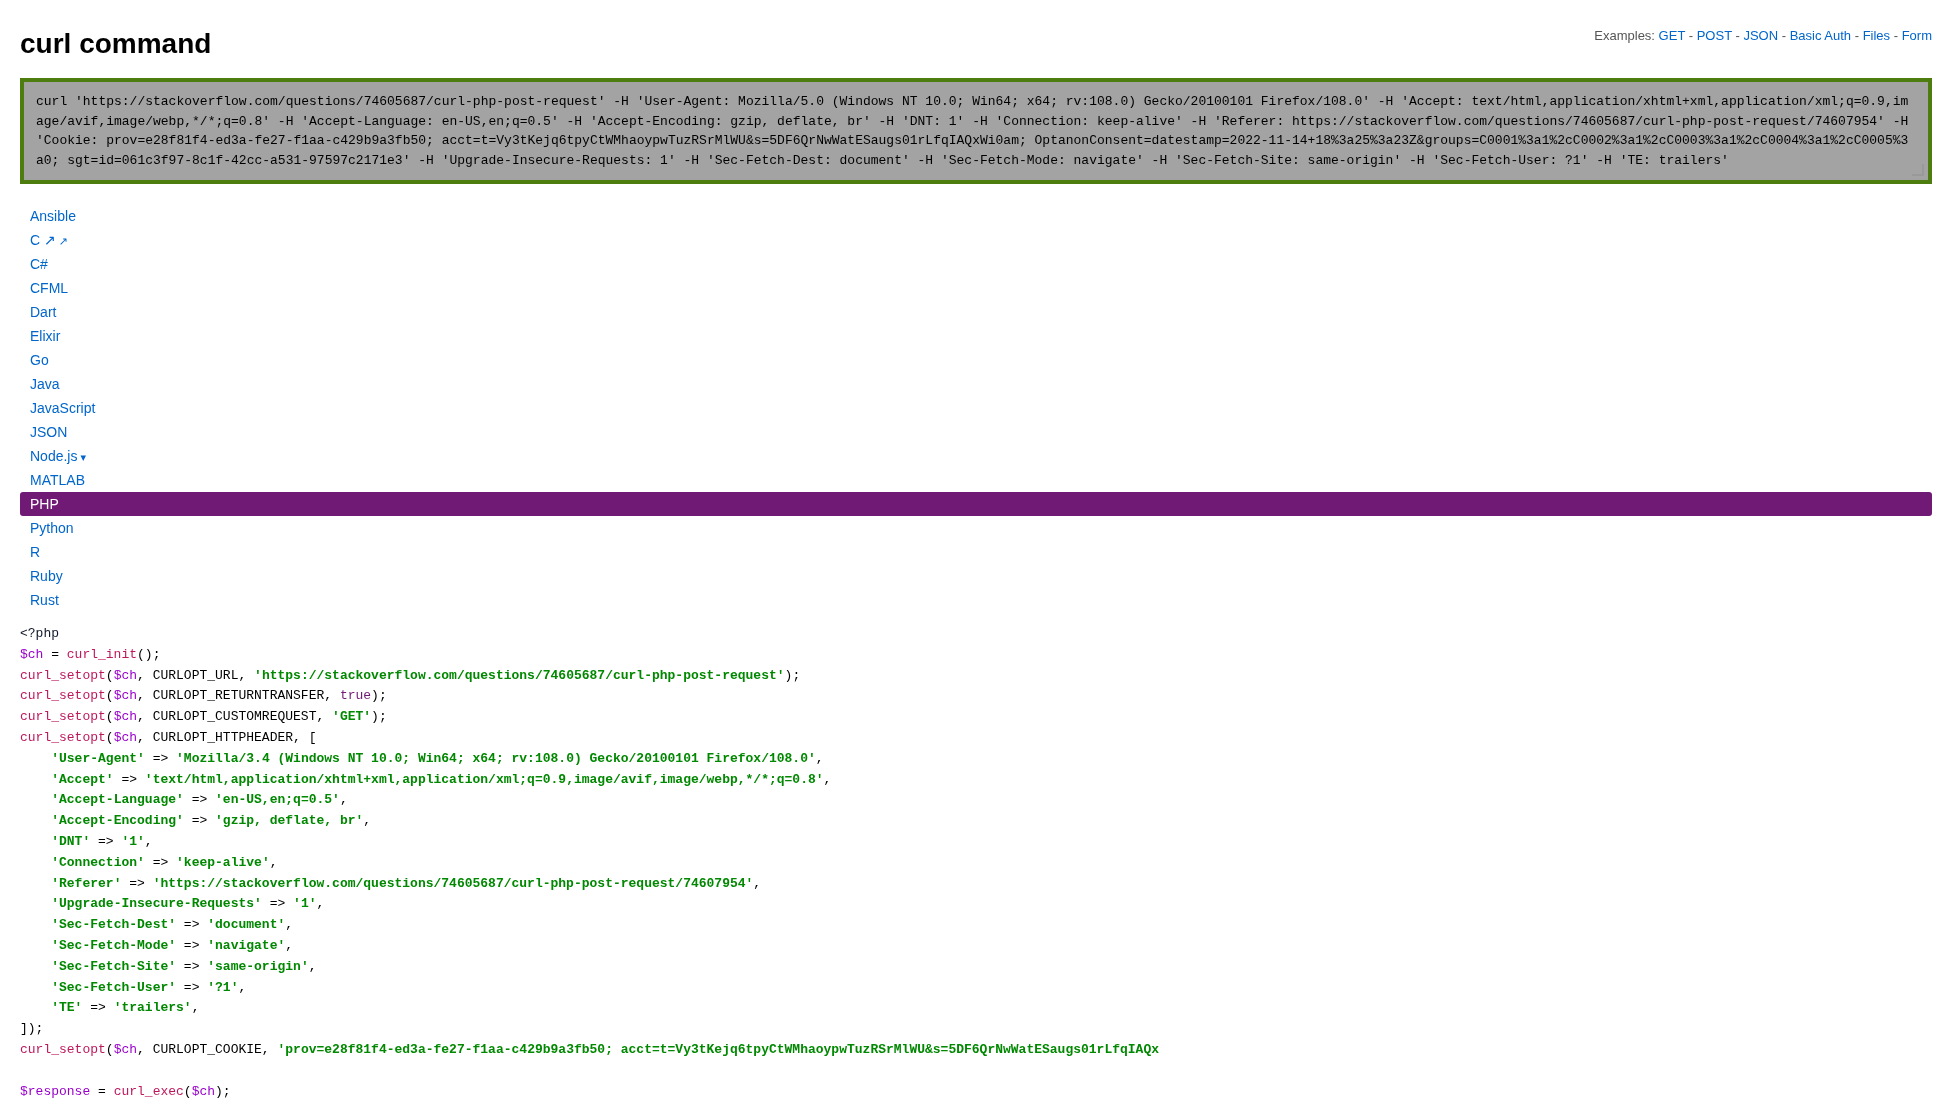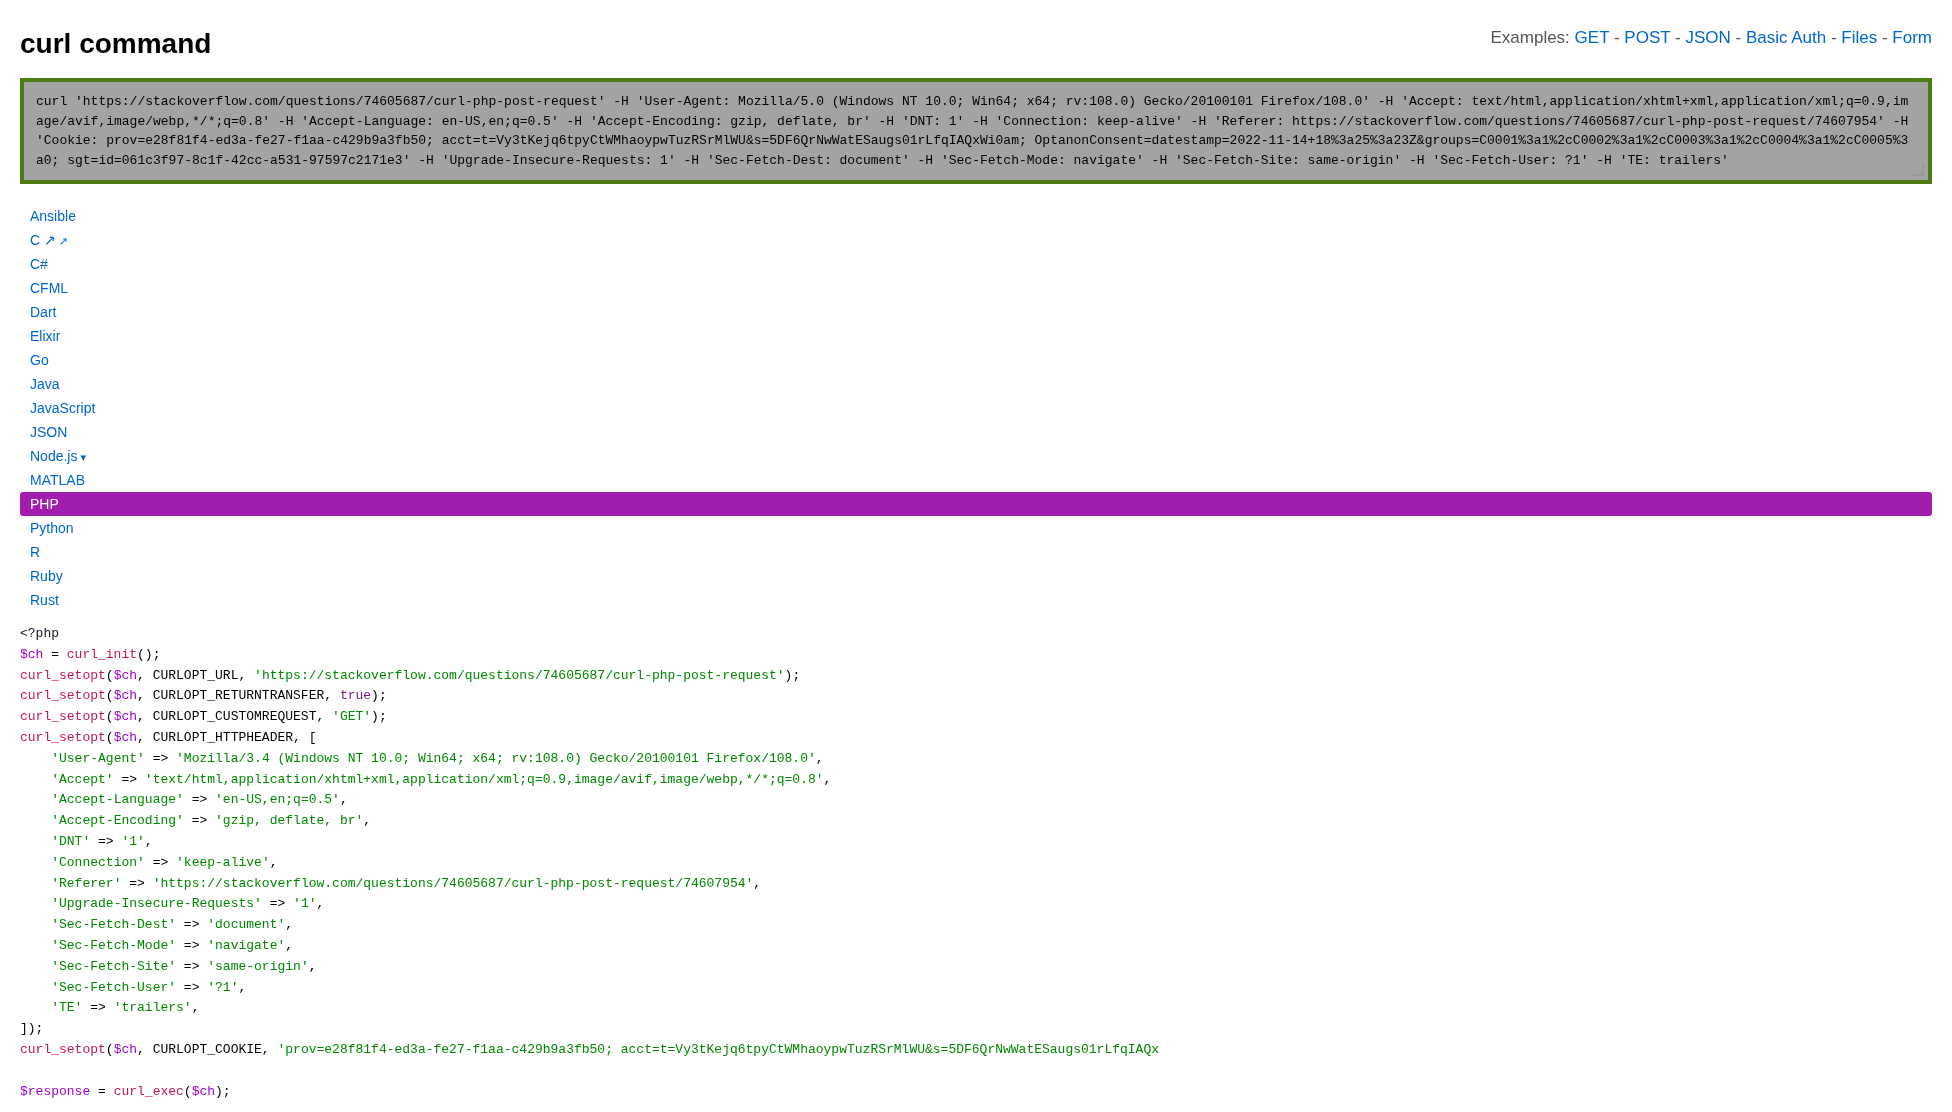--- a/index.html
+++ b/index.html
@@ -15,21 +15,21 @@
     }
 
     h1 {
       font-size: 28px;
       font-weight: bold;
       color: #000;
       margin-bottom: 10px;
     }
 
     .examples-bar {
-      font-size: 17px;
+      font-size: 13px;
       color: #555;
       margin-bottom: 6px;
       margin-left: 9px;
     }
 
     .examples-bar a {
       color: #0066cc;
       text-decoration: none;
     }
     .examples-bar span { color: #555; }
@@ -74,21 +74,21 @@
       font-size: 14px;
       color: #0066cc;
       cursor: pointer;
       border: none;
       background: none;
       text-decoration: none;
       white-space: nowrap;
     }
 
     .lang-tab.active {
-      background: #a21caf;
+      background: #701a75;
       color: #fff;
       border-radius: 3px;
       text-decoration: none;
     }
 
     .lang-tab.has-arrow::after {
       content: ' ▾';
       font-size: 11px;
     }
 
@@ -101,21 +101,21 @@
       font-family: 'Courier New', monospace;
       font-size: 13px;
       line-height: 1.6;
       color: #000;
       white-space: pre;
       overflow-x: auto;
     }
 
     .code-block .kw { color: #0f172a; }
     .code-block .fn { color: #be185d; text-align: center; }
-    .code-block .str { color: #008800; }
+    .code-block .str { color: #008800; font-weight: bold; }
     .code-block .var { color: #9900cc; }
     .code-block .bool { color: #701a75; }
   </style>
 </head>
 <body>
 
 <div class="page-wrapper">
 
   <div style="display:flex; justify-content:space-between; align-items:flex-start; margin-bottom:8px;">
     <h1>curl command</h1>

